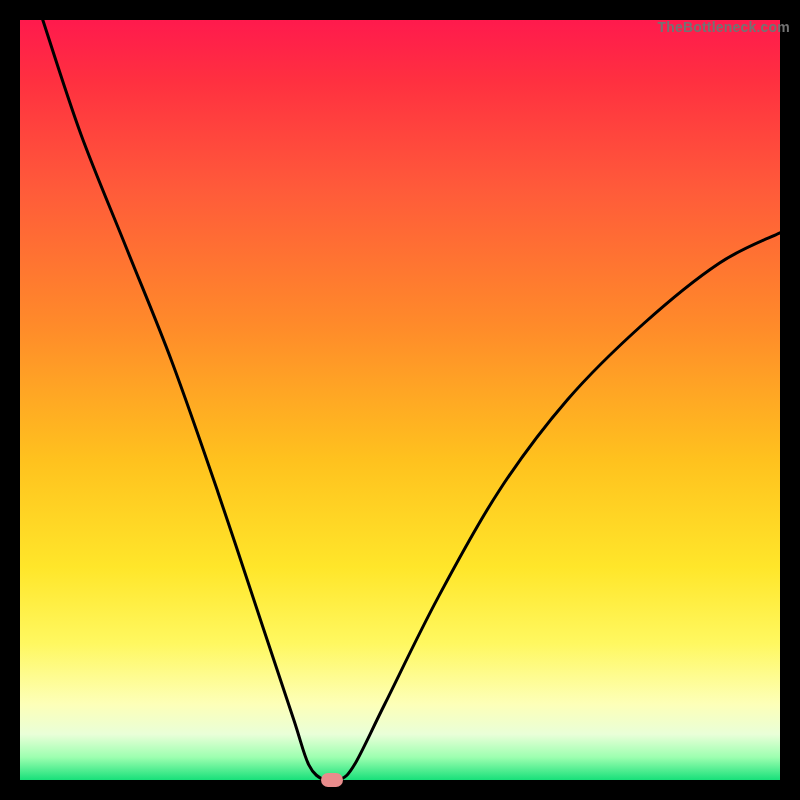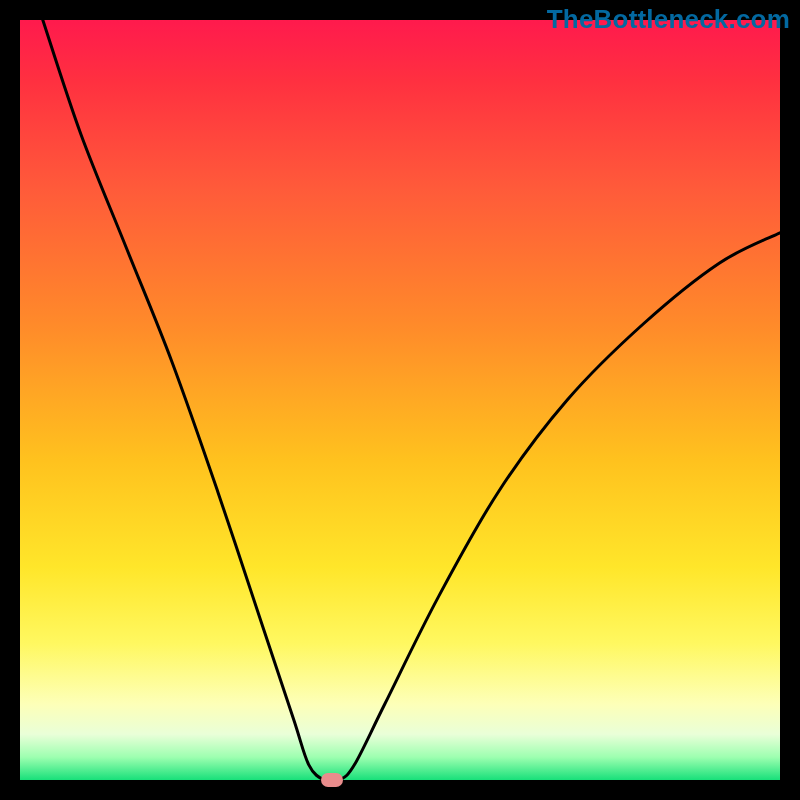--- a/index.html
+++ b/index.html
@@ -10,24 +10,24 @@
   }
   .stage {
     position: relative;
     width: 800px;
     height: 800px;
     background: #000;
     overflow: hidden;
   }
   .watermark {
     position: absolute;
-    top: 4px;
+    top: 19px;
     right: 10px;
-    color: #0369a1;
-    font-size: 26px;
+    color: #737373;
+    font-size: 14px;
     font-weight: bold;
     letter-spacing: 0.2px;
     z-index: 30;
   }
   .plot {
     position: absolute;
     left: 20px;
     top: 20px;
     width: 760px;
     height: 760px;

